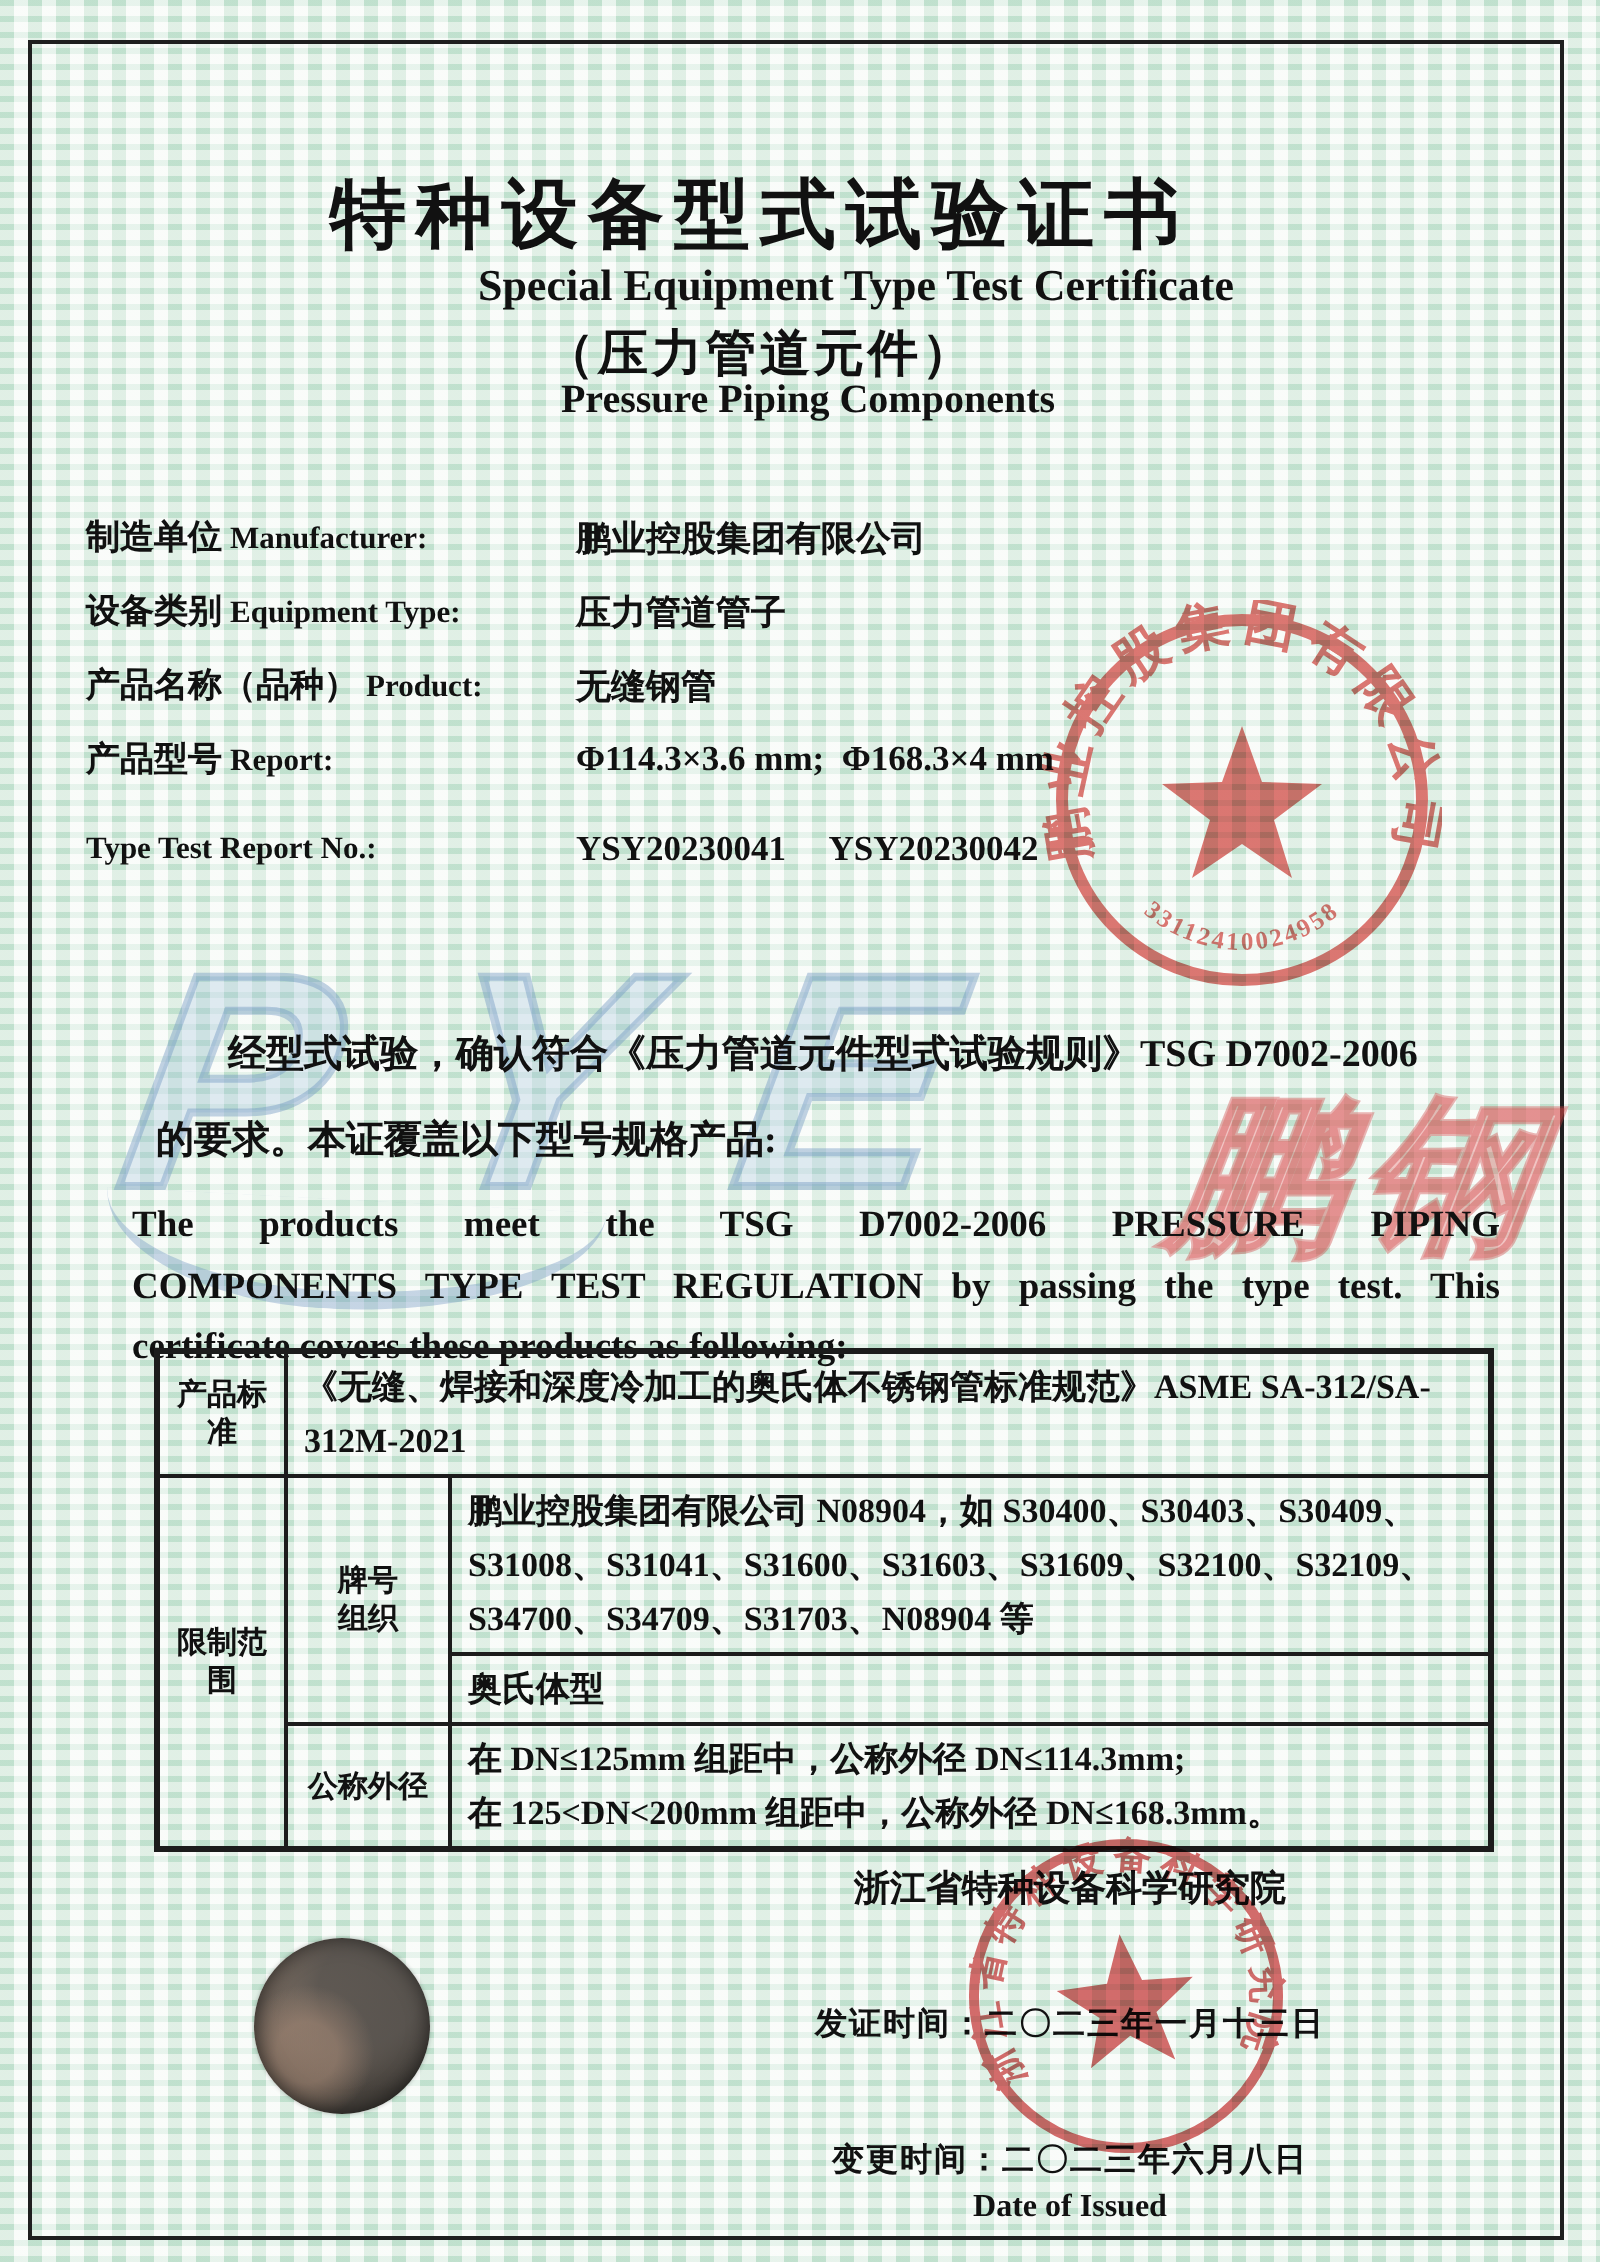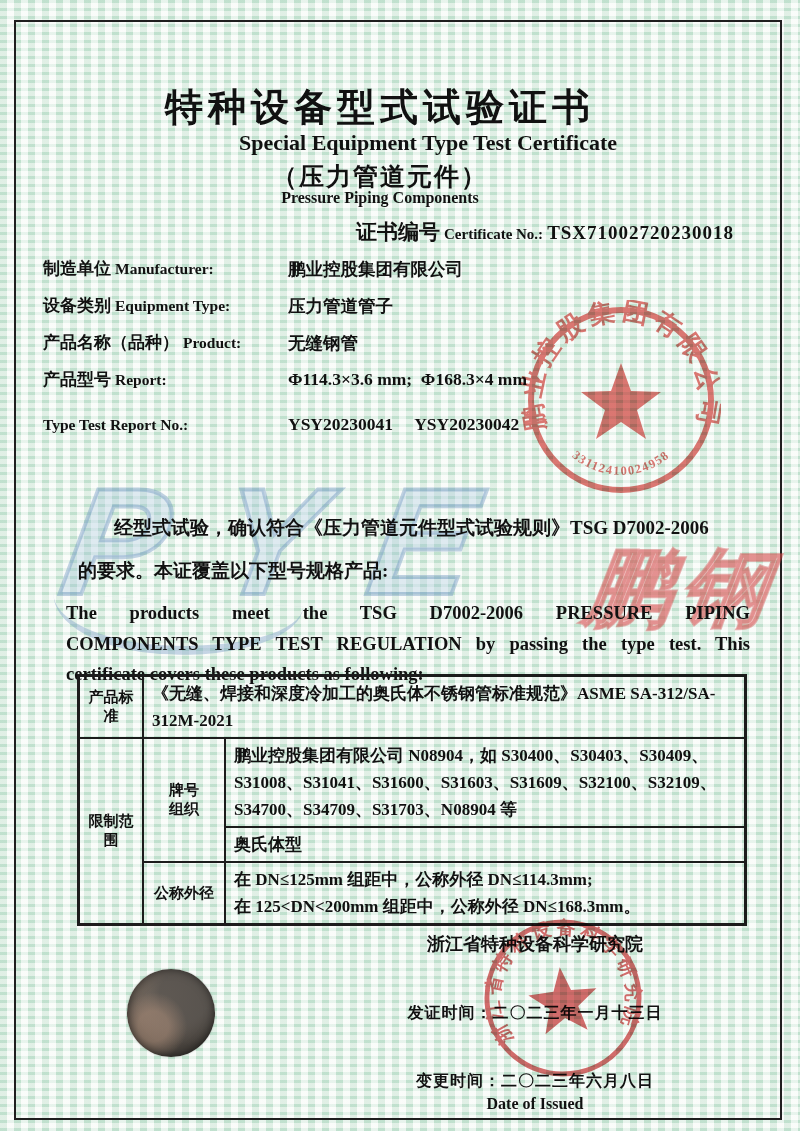--- a/index.html
+++ b/index.html
@@ -9,21 +9,21 @@
     background-color:#f3f8f3;
     background-image:
       repeating-linear-gradient(90deg, rgba(150,205,176,.20) 0 7px, rgba(255,255,255,.55) 7px 14px),
       repeating-linear-gradient(0deg, rgba(147,204,173,.42) 0 3px, rgba(255,255,255,0) 3px 8px);
   }
   .frame{position:absolute;left:14px;top:20px;width:764px;height:1096px;border:2px solid #1f1f1f;}
   .ctr{position:absolute;left:0;width:760px;text-align:center;}
   .title-cn{top:82px;font-size:38px;font-weight:bold;letter-spacing:5px;}
   .title-en{top:130px;font-size:22px;font-weight:bold;margin-left:48px;}
   .subtitle-cn{top:160px;font-size:25px;font-weight:600;letter-spacing:2px;}
-  .subtitle-en{top:189px;font-size:16px;font-weight:bold;}
+  .subtitle-en{top:189px;font-size:20px;font-weight:bold;margin-left:24px;}
   .certno{position:absolute;left:356px;top:218px;white-space:nowrap;}
   .certno .cn{font-size:21px;font-weight:600;}
   .certno .en{font-size:15px;font-weight:bold;}
   .certno .val{font-size:19px;font-weight:bold;letter-spacing:1px;}
   .fields{position:absolute;left:43px;top:250px;width:720px;}
   .field-row{display:flex;align-items:center;height:37px;}
   .field-row.tall{height:52px;}
   .field-label{width:245px;flex:0 0 245px;}
   .field-label .cn{font-size:17px;font-weight:600;}
   .field-label .en{font-size:15.5px;font-weight:bold;}
@@ -84,25 +84,20 @@
   <div class="watermark">
     <span class="wm-latin">PYE</span>
     <span class="wm-cn">鹏钢</span>
     <span class="wm-swoosh"></span>
   </div>
 
   <div class="ctr title-cn">特种设备型式试验证书</div>
   <div class="ctr title-en">Special Equipment Type Test Certificate</div>
   <div class="ctr subtitle-cn">（压力管道元件）</div>
   <div class="ctr subtitle-en">Pressure Piping Components</div>
-  <div class="certno">
-    <span class="cn">证书编号</span>
-    <span class="en">Certificate No.:</span>
-    <span class="val">TSX71002720230018</span>
-  </div>
 
   <div class="fields">
     <div class="field-row">
       <div class="field-label">
         <span class="cn">制造单位</span>
         <span class="en">Manufacturer:</span>
       </div>
       <div class="field-value">鹏业控股集团有限公司</div>
     </div>
     <div class="field-row">

